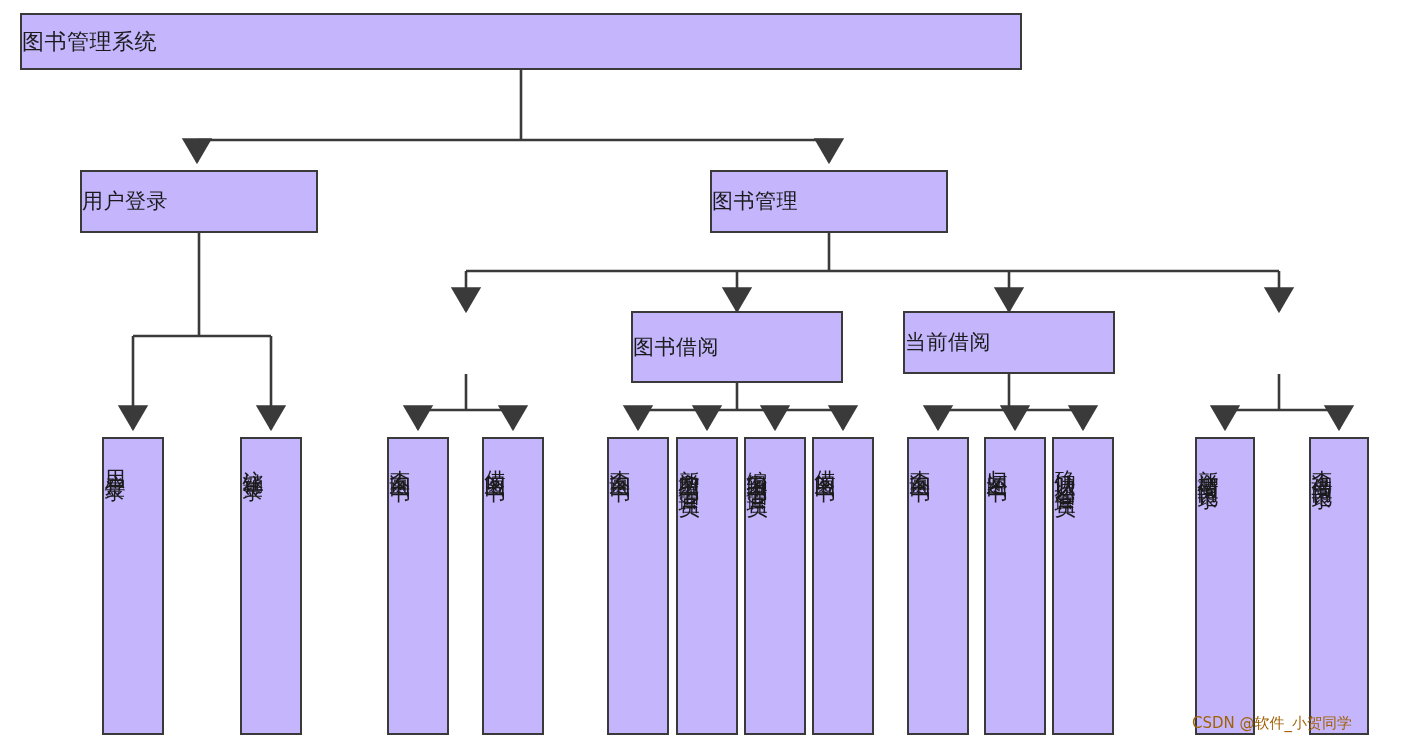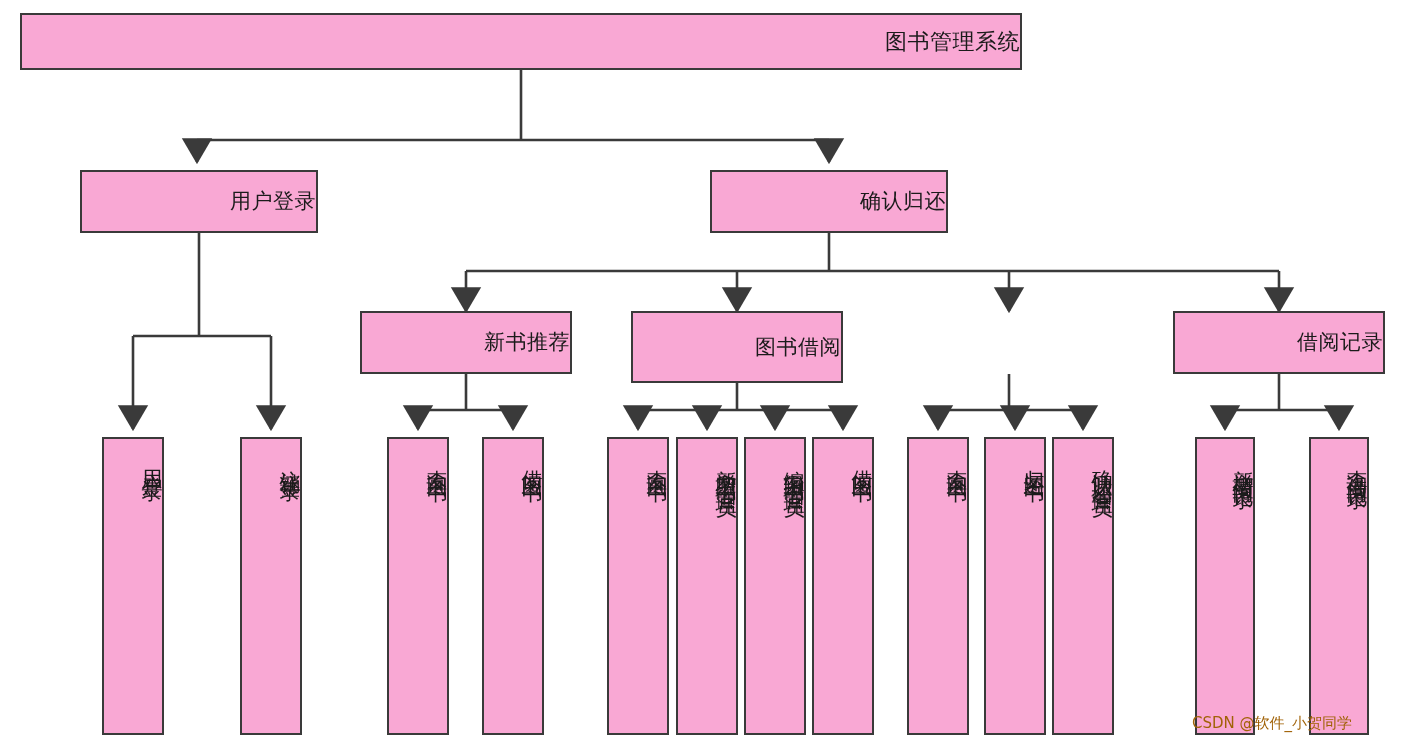--- a/index.html
+++ b/index.html
@@ -22,25 +22,25 @@
     position: absolute;
     left: 0;
     top: 0;
     width: 1405px;
     height: 747px;
     pointer-events: none;
   }
   .node {
     position: absolute;
     box-sizing: border-box;
-    background: #f9a8d4;
+    background: #c4b5fd;
     border: 2px solid #3a3a3a;
     display: flex;
     align-items: center;
-    justify-content: flex-end;
+    justify-content: flex-start;
     color: #1b1b1b;
     z-index: 2;
   }
   .node .label {
     text-align: center;
     line-height: 1.18;
     white-space: pre;
   }
   .node.horiz .label {
     font-size: 21px;
@@ -126,31 +126,28 @@
   </svg>
 
   <div class="node horiz" id="root-node" style="left:20px; top:13px; width:1002px; height:57px;">
     <span class="label">图书管理系统</span>
   </div>
 
   <div class="node horiz" style="left:80px; top:170px; width:238px; height:63px;">
     <span class="label">用户登录</span>
   </div>
   <div class="node horiz" style="left:710px; top:170px; width:238px; height:63px;">
-    <span class="label">确认归还</span>
+    <span class="label">图书管理</span>
   </div>
 
-  <div class="node horiz" style="left:360px; top:311px; width:212px; height:63px;">
-    <span class="label">新书推荐</span>
-  </div>
   <div class="node horiz" style="left:631px; top:311px; width:212px; height:72px;">
     <span class="label">图书借阅</span>
   </div>
-  <div class="node horiz" style="left:1173px; top:311px; width:212px; height:63px;">
-    <span class="label">借阅记录</span>
+  <div class="node horiz" style="left:903px; top:311px; width:212px; height:63px;">
+    <span class="label">当前借阅</span>
   </div>
 
   <div class="node vert" style="left:102px; top:437px; width:62px; height:298px;">
     <span class="label">用户登录</span>
   </div>
   <div class="node vert" style="left:240px; top:437px; width:62px; height:298px;">
     <span class="label">注销登录</span>
   </div>
 
   <div class="node vert" style="left:387px; top:437px; width:62px; height:298px;">

